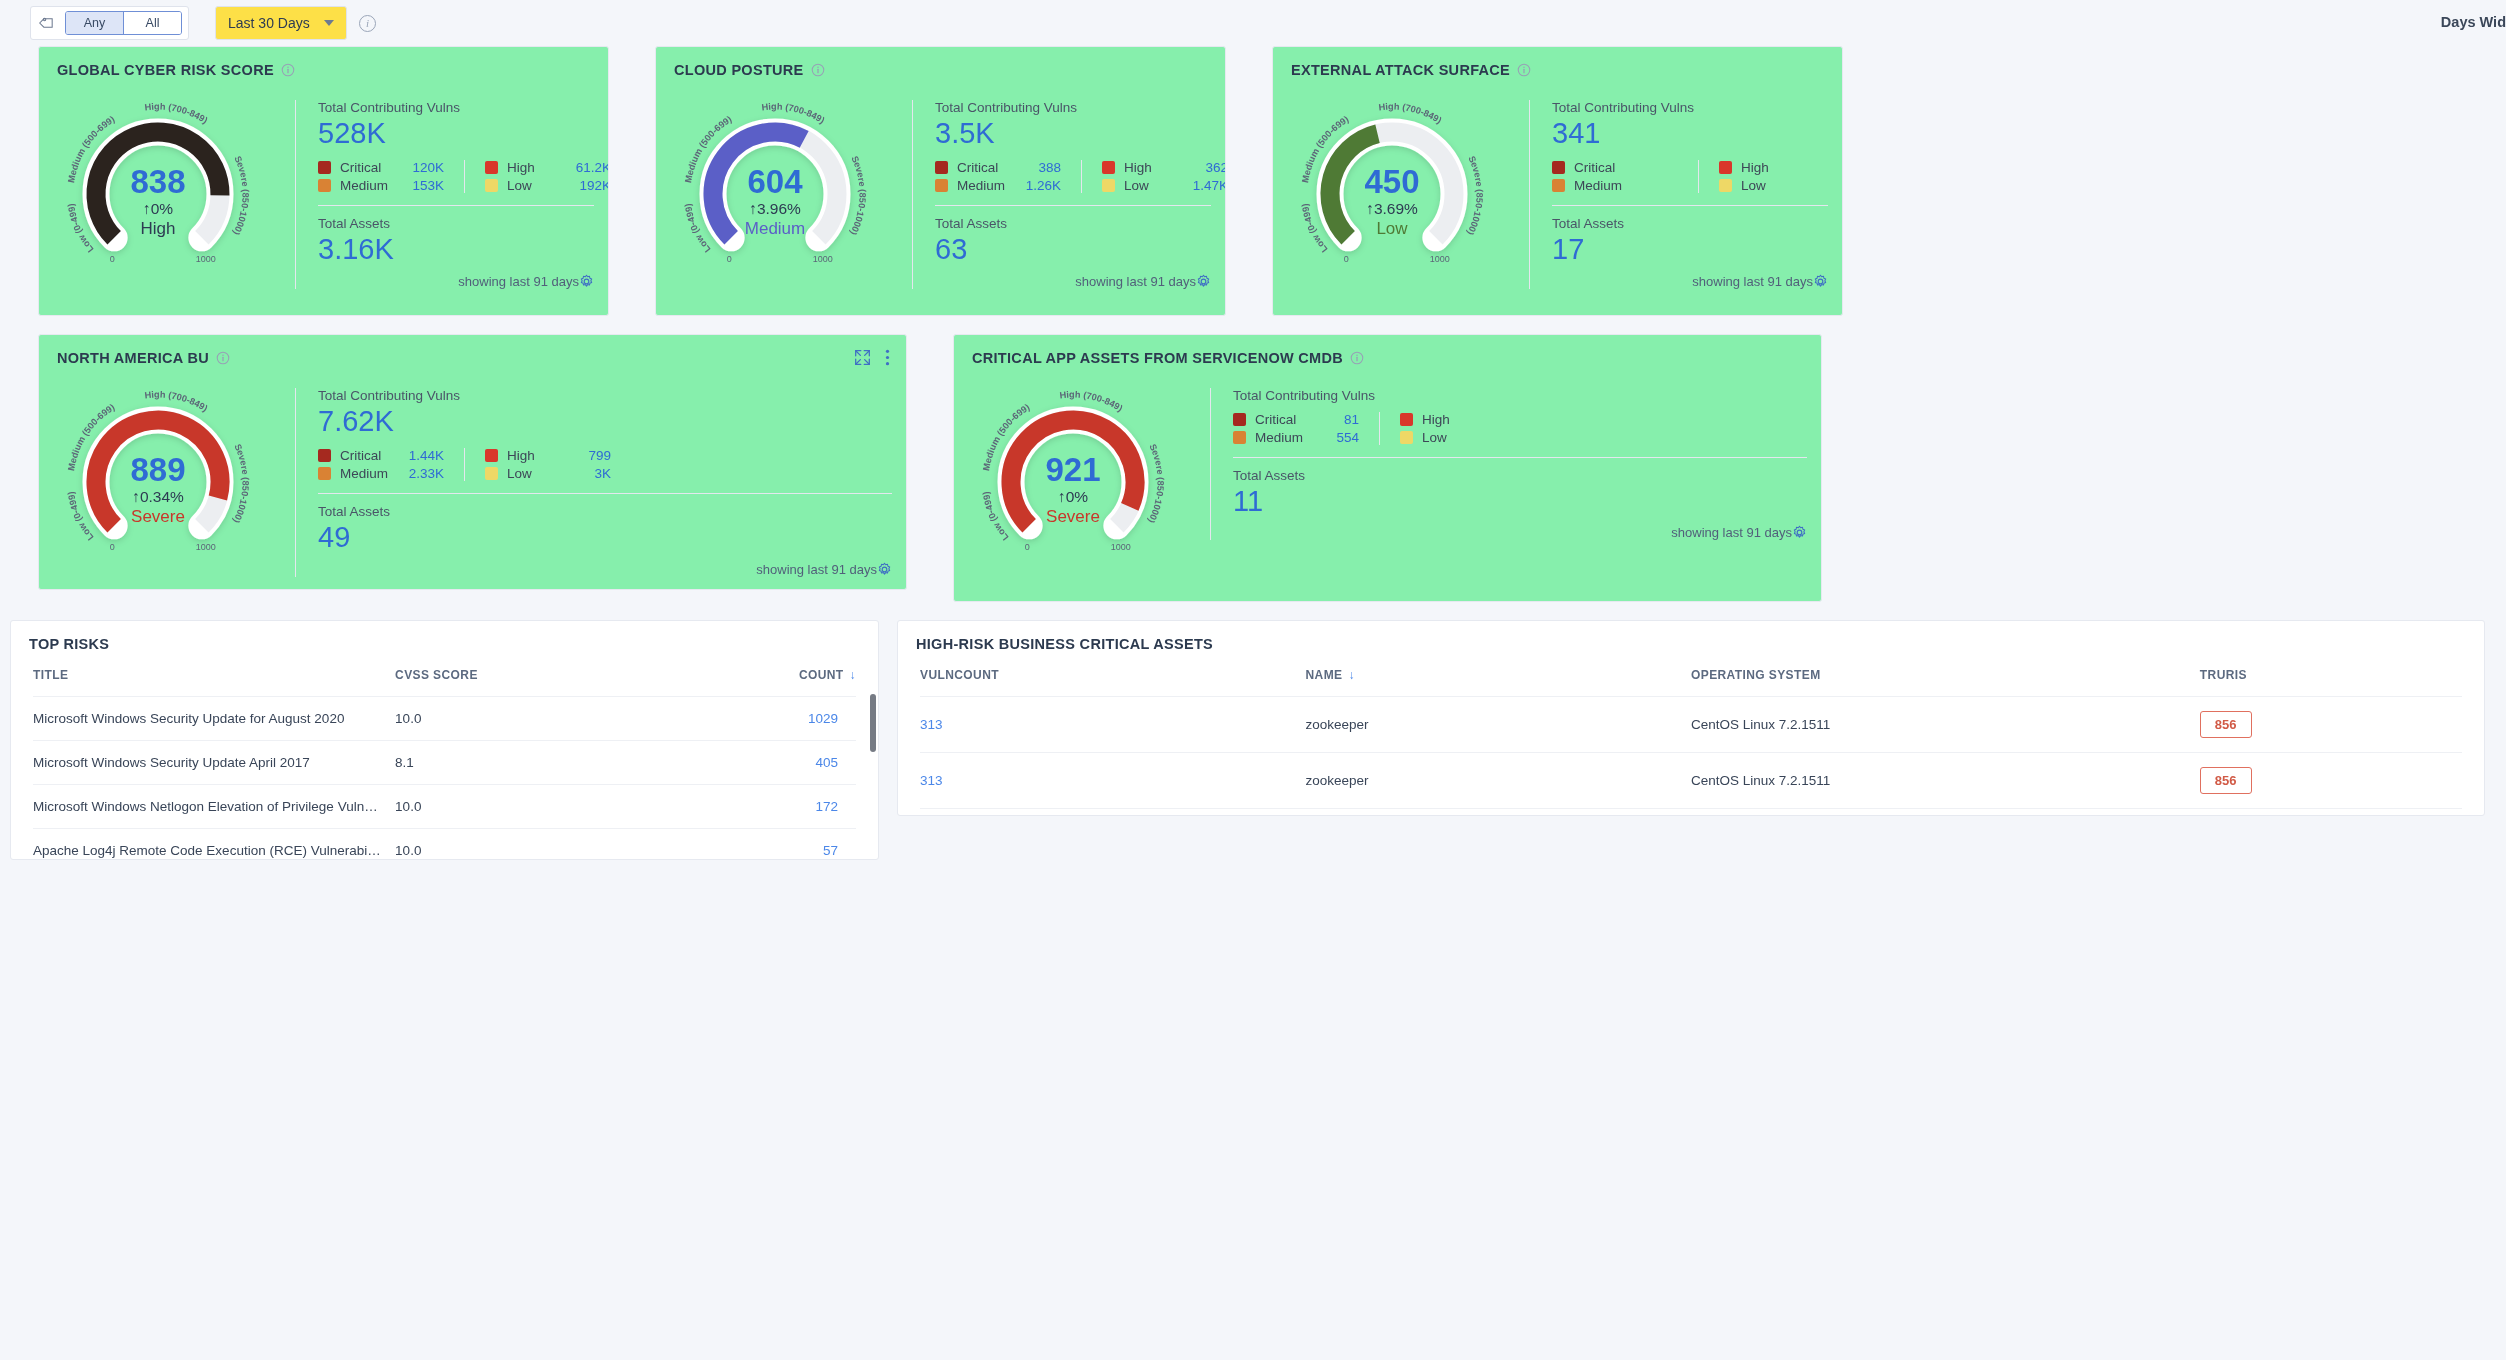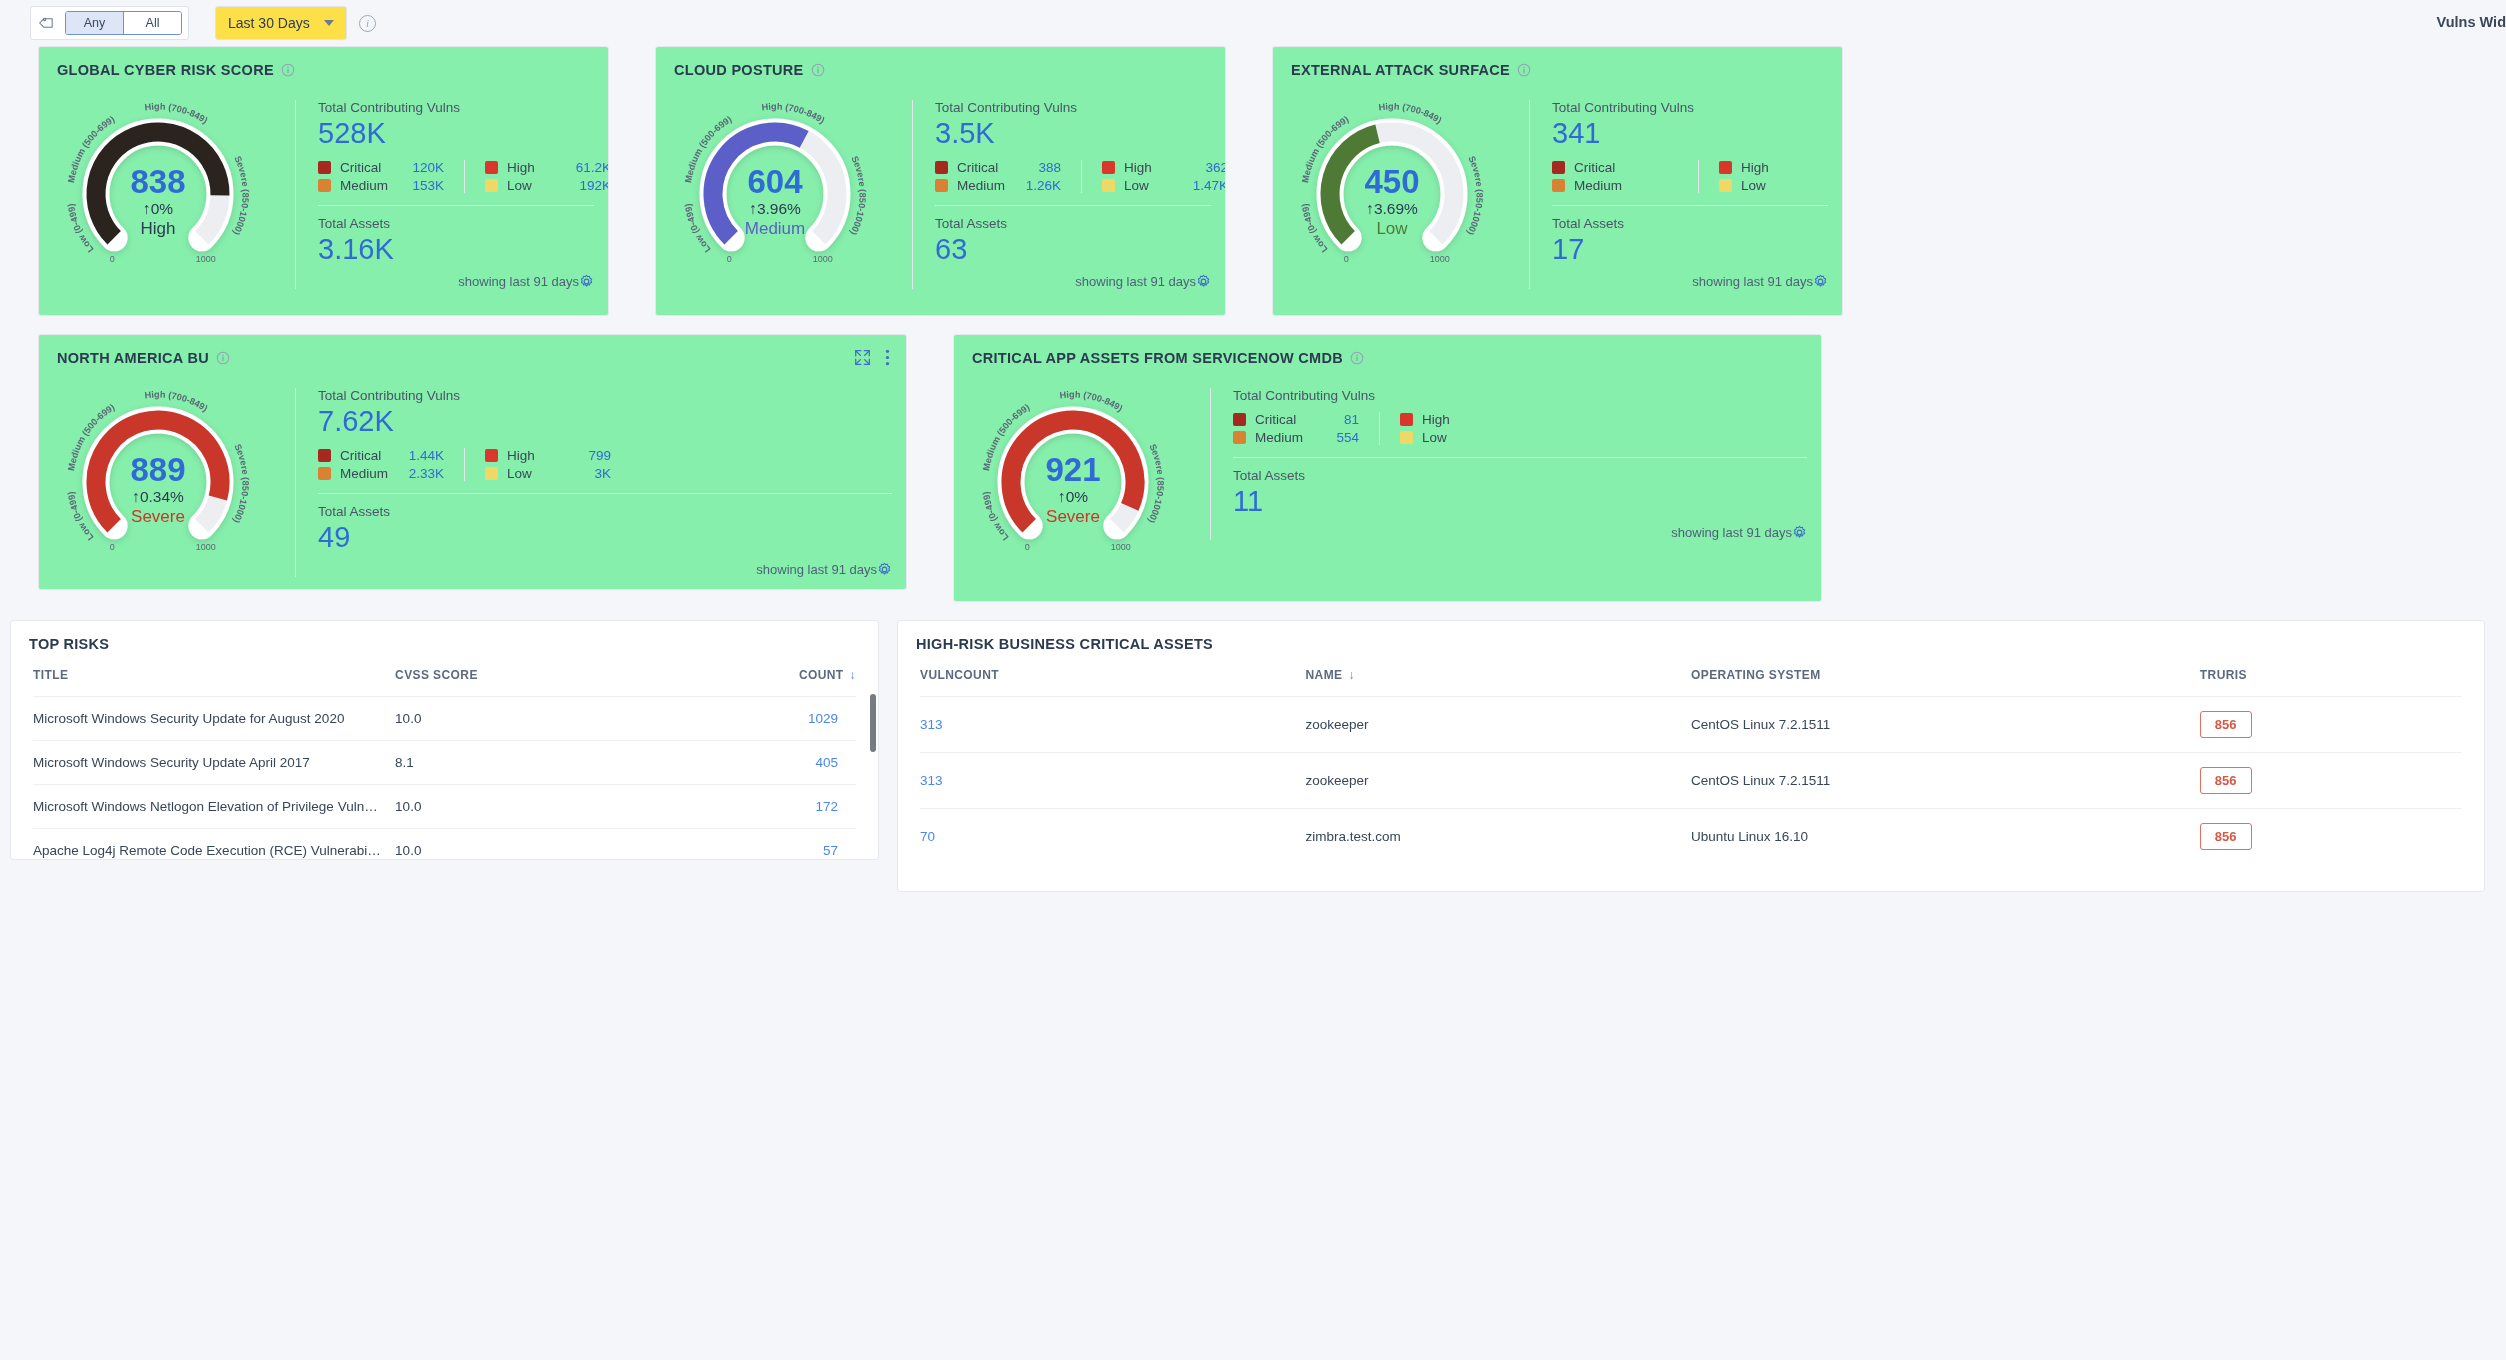--- a/index.html
+++ b/index.html
@@ -163,21 +163,21 @@
       <button class="seg-btn">All</button>
     </div>
   </div>
 
   <div class="date-select">
     <span>Last 30 Days</span>
     <span class="chev"></span>
   </div>
   <div class="info-i">i</div>
 
-  <div class="total-widgets">Vulns Wid</div>
+  <div class="total-widgets">Days Wid</div>
 </div>
 
 <div class="row">
   <div class="card" style="width:571px;height:270px">
     <div class="card-title">
       <span>GLOBAL CYBER RISK SCORE</span>
         <svg width="14" height="14" viewBox="0 0 16 16">
   <circle cx="8" cy="8" r="6.6" fill="none" stroke="#97a2b5" stroke-width="1.2"></circle>
   <circle cx="8" cy="4.9" r="0.85" fill="#97a2b5"></circle>
   <rect x="7.25" y="6.6" width="1.5" height="5" rx=".6" fill="#97a2b5"></rect>
@@ -709,21 +709,21 @@
                 <div class="ell">Apache Log4j Remote Code Execution (RCE) Vulnerability (Log4Shell) (Unaut...</div>
               </td>
     <td>10.0</td>
     <td style="text-align:right;padding-right:18px"><span class="lnk">57</span></td>
             </tr>
           </tbody>
       </table>
     </div>
   </div>
 
-  <div class="tbl-card" style="width:1588px;height:272px">
+  <div class="tbl-card" style="width:1588px;height:196px">
     <div class="card-title">HIGH-RISK BUSINESS CRITICAL ASSETS</div>
     <div class="tbl-body-wrap">
       <table>
         <colgroup>
             <col style="width:25%">
             <col style="width:25%">
             <col style="width:33%">
             <col style="width:17%">
           </colgroup>
         <thead>

